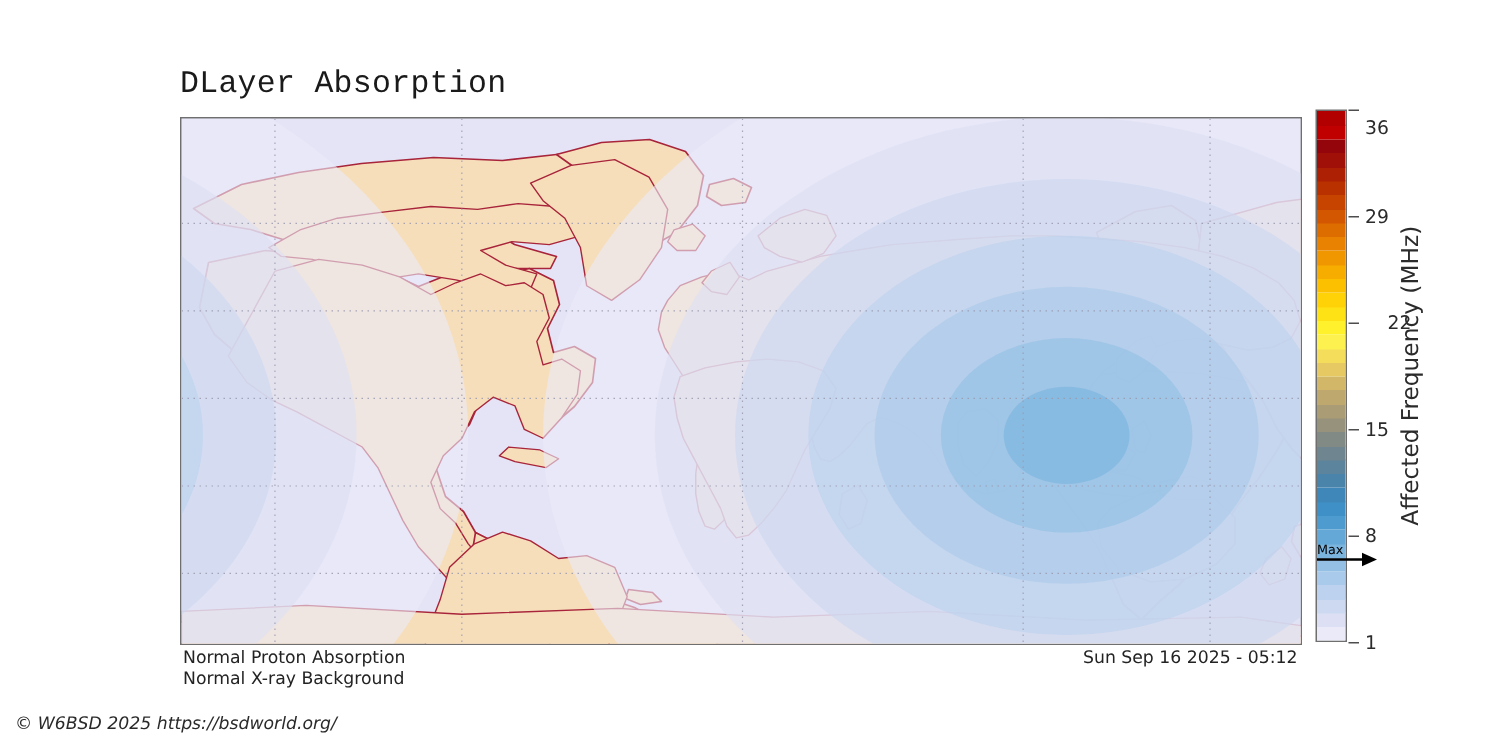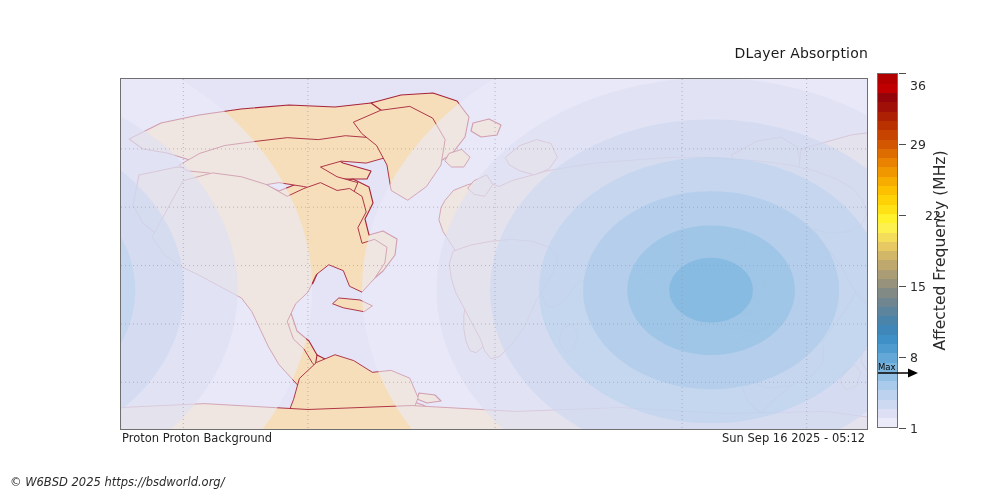--- a/index.html
+++ b/index.html
@@ -19,24 +19,25 @@
     width: 1000px;
     height: 500px;
   }
 
   
   #chart-title {
     position: absolute;
     left: 120px;
     top: 45px;
     width: 748px;
-    text-align: right;
-    font-size: 14px;
+    text-align: left;
+    font-size: 21px;
     color: #1a1a1a;
     letter-spacing: 0.2px;
+    font-family: Liberation Mono, monospace;
   }
 
   
   #map-axes {
     position: absolute;
     left: 120px;
     top: 78px;
     width: 748px;
     height: 352px;
     background: #e4e4f6;
@@ -380,17 +381,18 @@
   <div id="max-marker" style="top: 363.143px; text-align: right;">
     <span class="max-text">Max</span>
     <svg width="42" height="22" viewBox="0 0 42 22">
       <line x1="1" y1="10" x2="34" y2="10" stroke="#000" stroke-width="1.6"></line>
       <polygon points="31,5.5 41,10 31,14.5" fill="#000"></polygon>
     </svg>
   </div>
 
   <div id="colorbar-label">Affected Frequency (MHz)</div>
 
-  <div class="footnote" id="note-proton">Proton Proton Background</div>
+  <div class="footnote" id="note-proton">Normal Proton Absorption</div>
+  <div class="footnote" id="note-xray">Normal X-ray Background</div>
   <div class="footnote" id="timestamp">Sun Sep 16 2025 - 05:12</div>
   <div id="copyright">© W6BSD 2025 https://bsdworld.org/</div>
 
 </div>
 
 </body></html>

